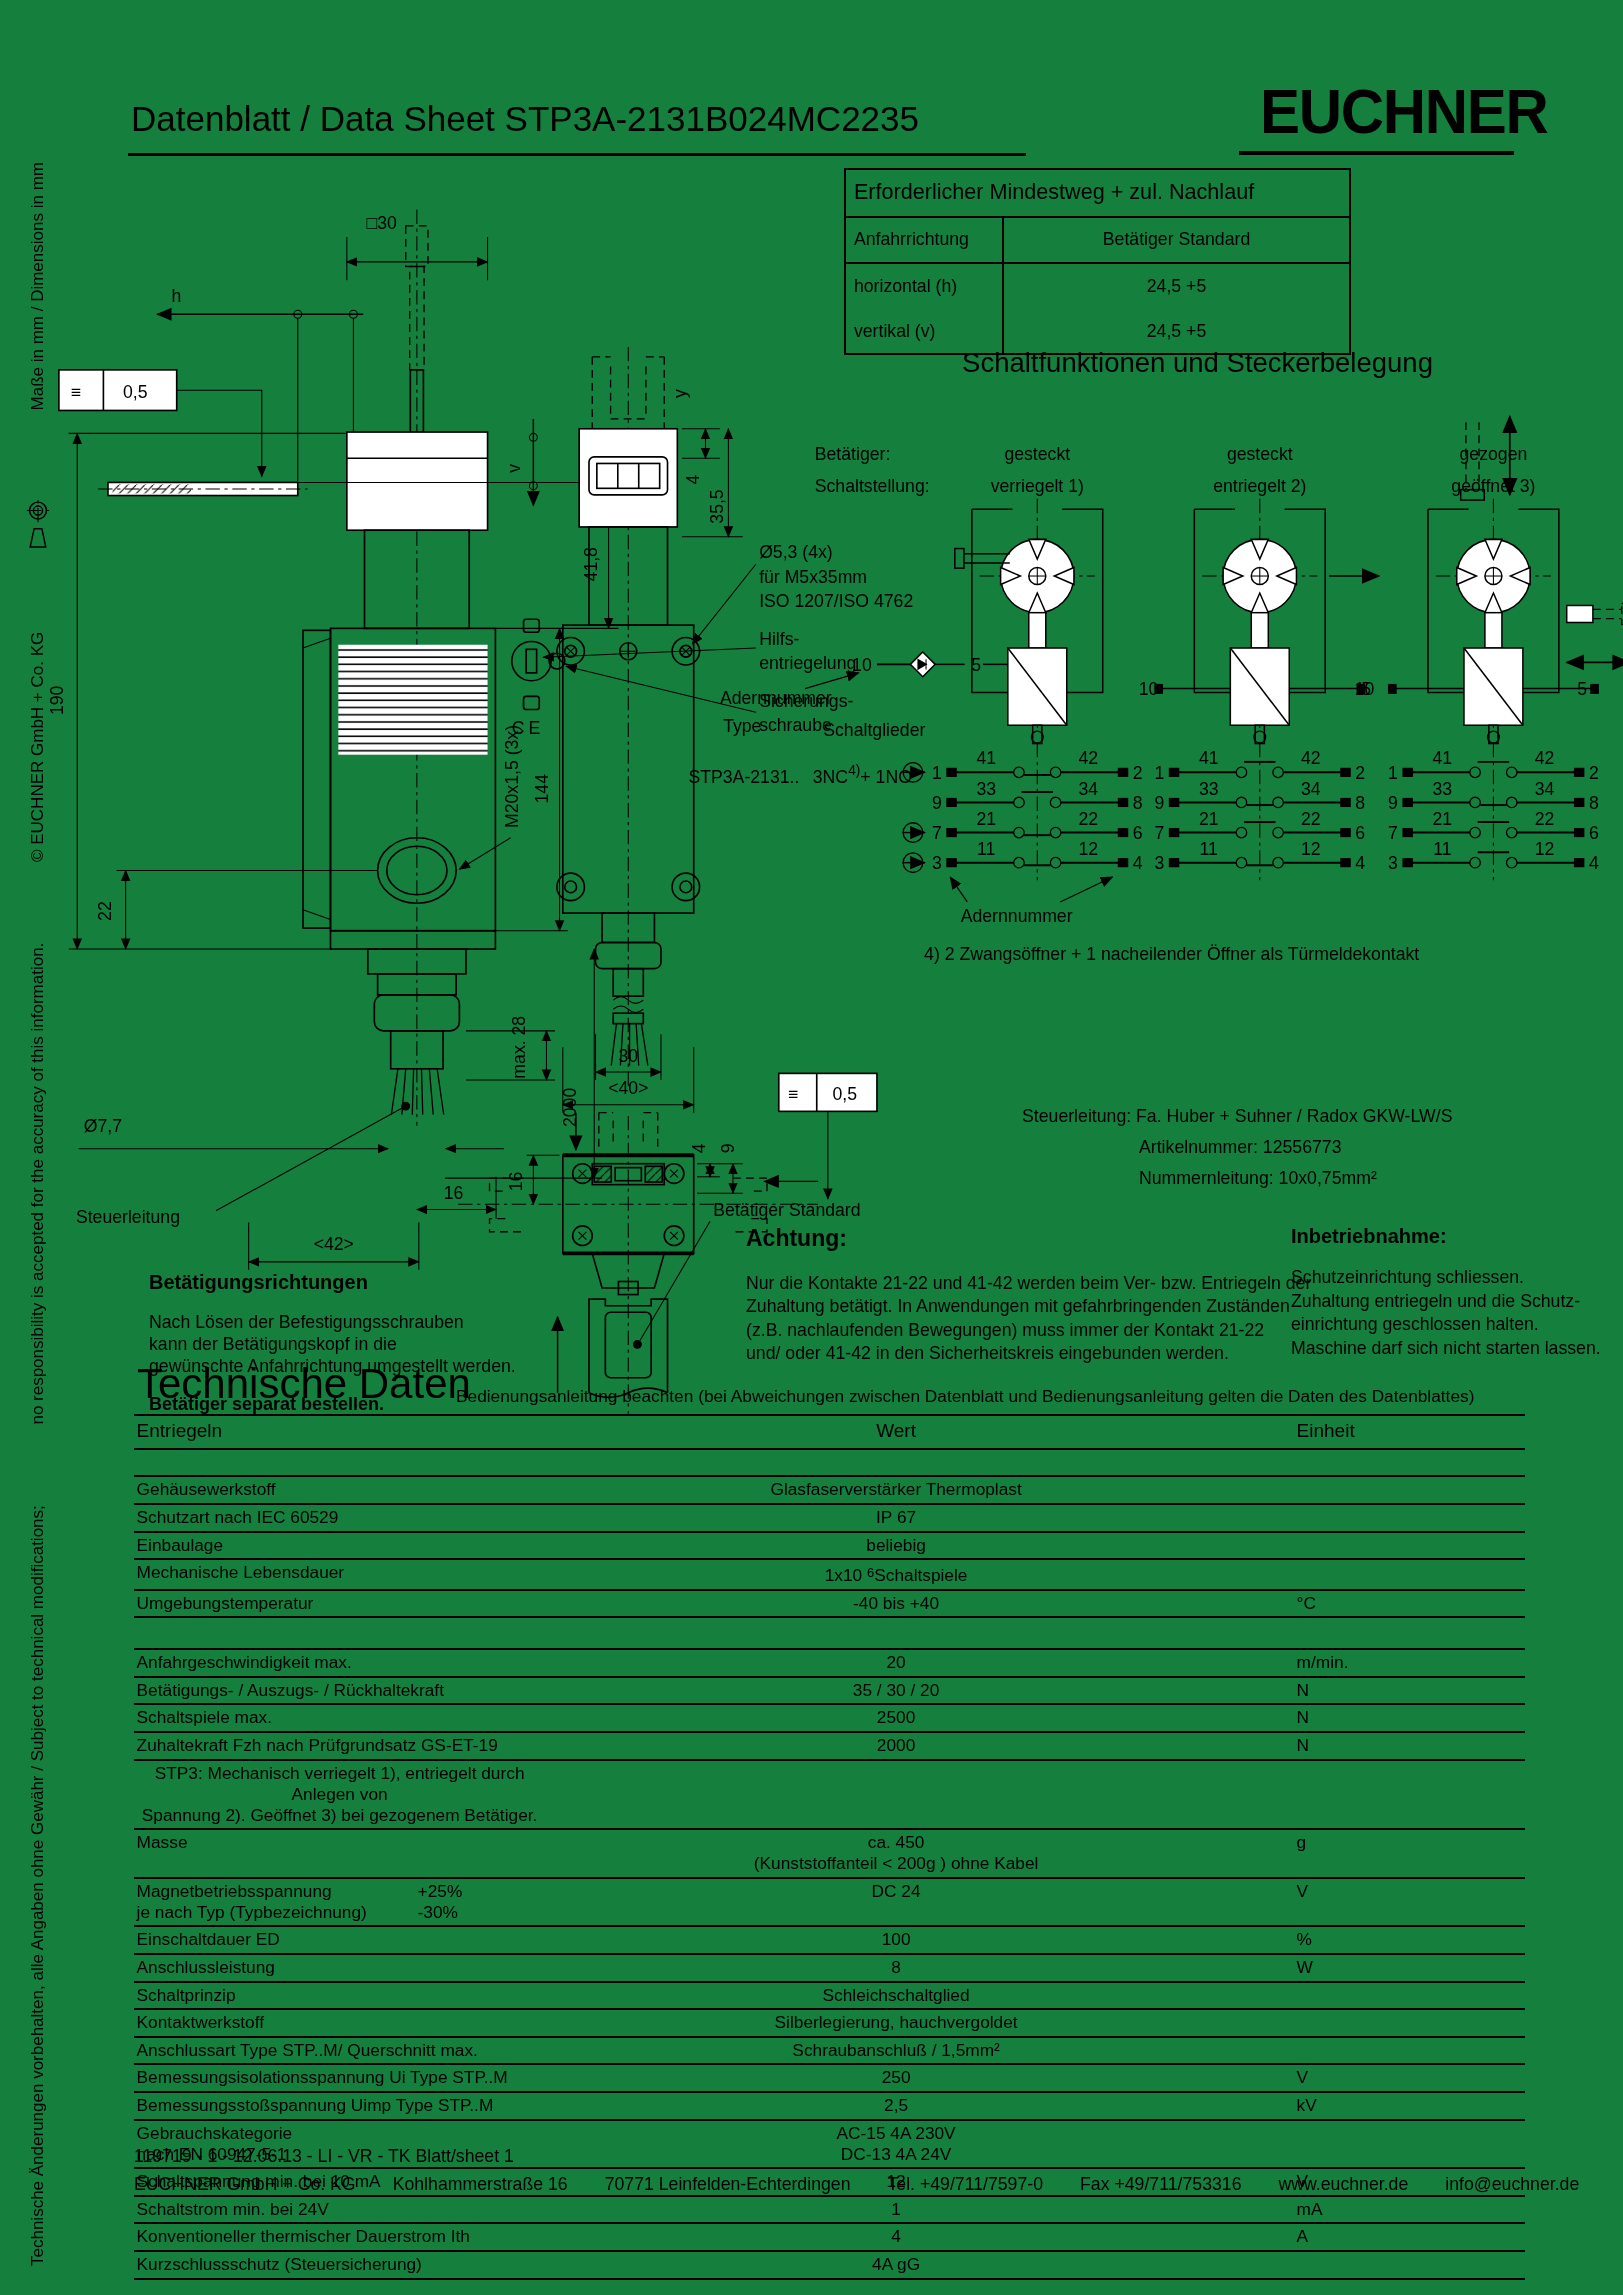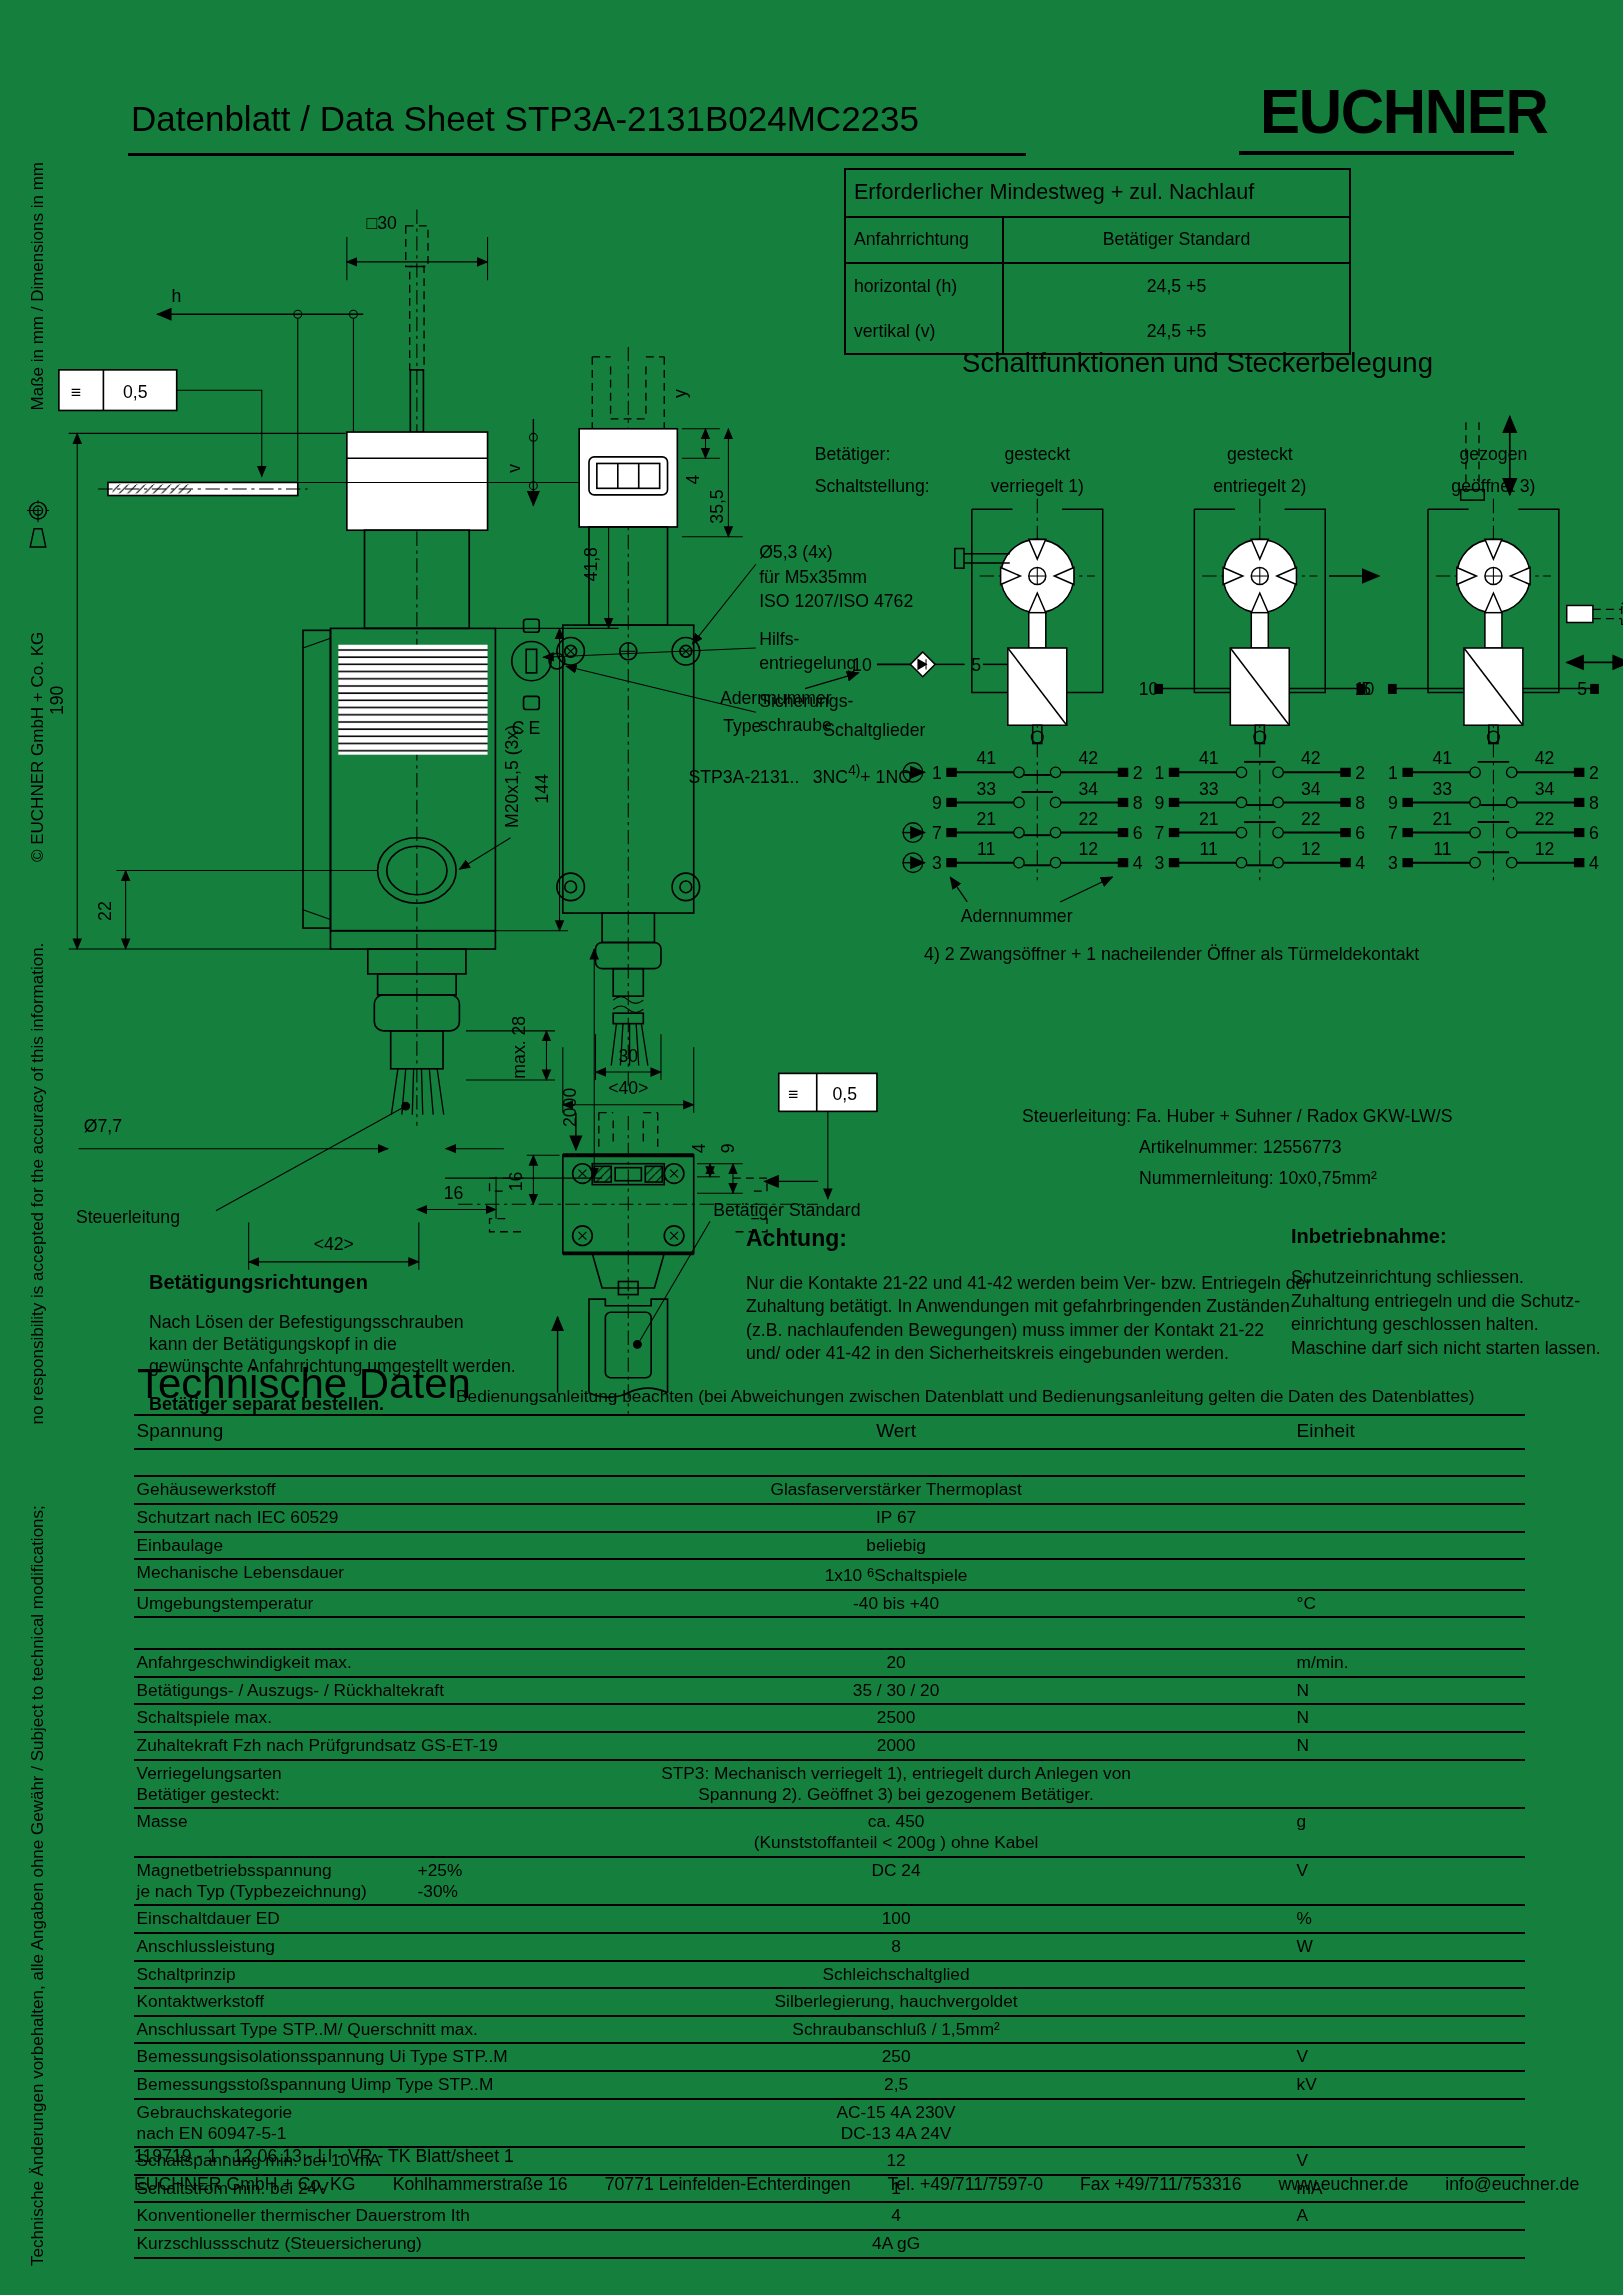--- a/index.html
+++ b/index.html
@@ -689,21 +689,21 @@
     <div class="l">Zuhaltung entriegeln und die Schutz-</div>
     <div class="l">einrichtung geschlossen halten.</div>
     <div class="l">Maschine darf sich nicht starten lassen.</div>
   </div>
 
   <div class="abs" id="tdheading">Technische Daten</div>
   <div class="abs" id="tdnote">Bedienungsanleitung beachten (bei Abweichungen zwischen Datenblatt und Bedienungsanleitung gelten die Daten des Datenblattes)</div>
 
   <div class="abs" id="techtable">
     <div class="thead">
-      <div class="p">Spannung</div>
+      <div class="p">Entriegeln</div>
       <div class="w">Wert</div>
       <div class="e">Einheit</div>
     </div>
     <div class="tgap0"></div>
     <div>
         <div class="trow">
           <div class="p">
             <div>Gehäusewerkstoff</div>
           </div>
           <div class="w">
@@ -778,24 +778,20 @@
         <div class="trow">
           <div class="p">
             <div>Zuhaltekraft Fzh nach Prüfgrundsatz GS-ET-19</div>
           </div>
           <div class="w">
             <div>2000</div>
           </div>
           <div class="e">N</div>
         </div>
         <div class="trow">
-          <div class="p">
-            <div>Verriegelungsarten</div>
-            <div>Betätiger gesteckt:</div>
-          </div>
           <div class="w">
             <div>STP3: Mechanisch verriegelt 1), entriegelt durch Anlegen von</div>
             <div>Spannung 2).  Geöffnet  3)  bei gezogenem Betätiger.</div>
           </div>
           <div class="e"></div>
         </div>
         <div class="trow">
           <div class="p">
             <div>Masse</div>
           </div>

